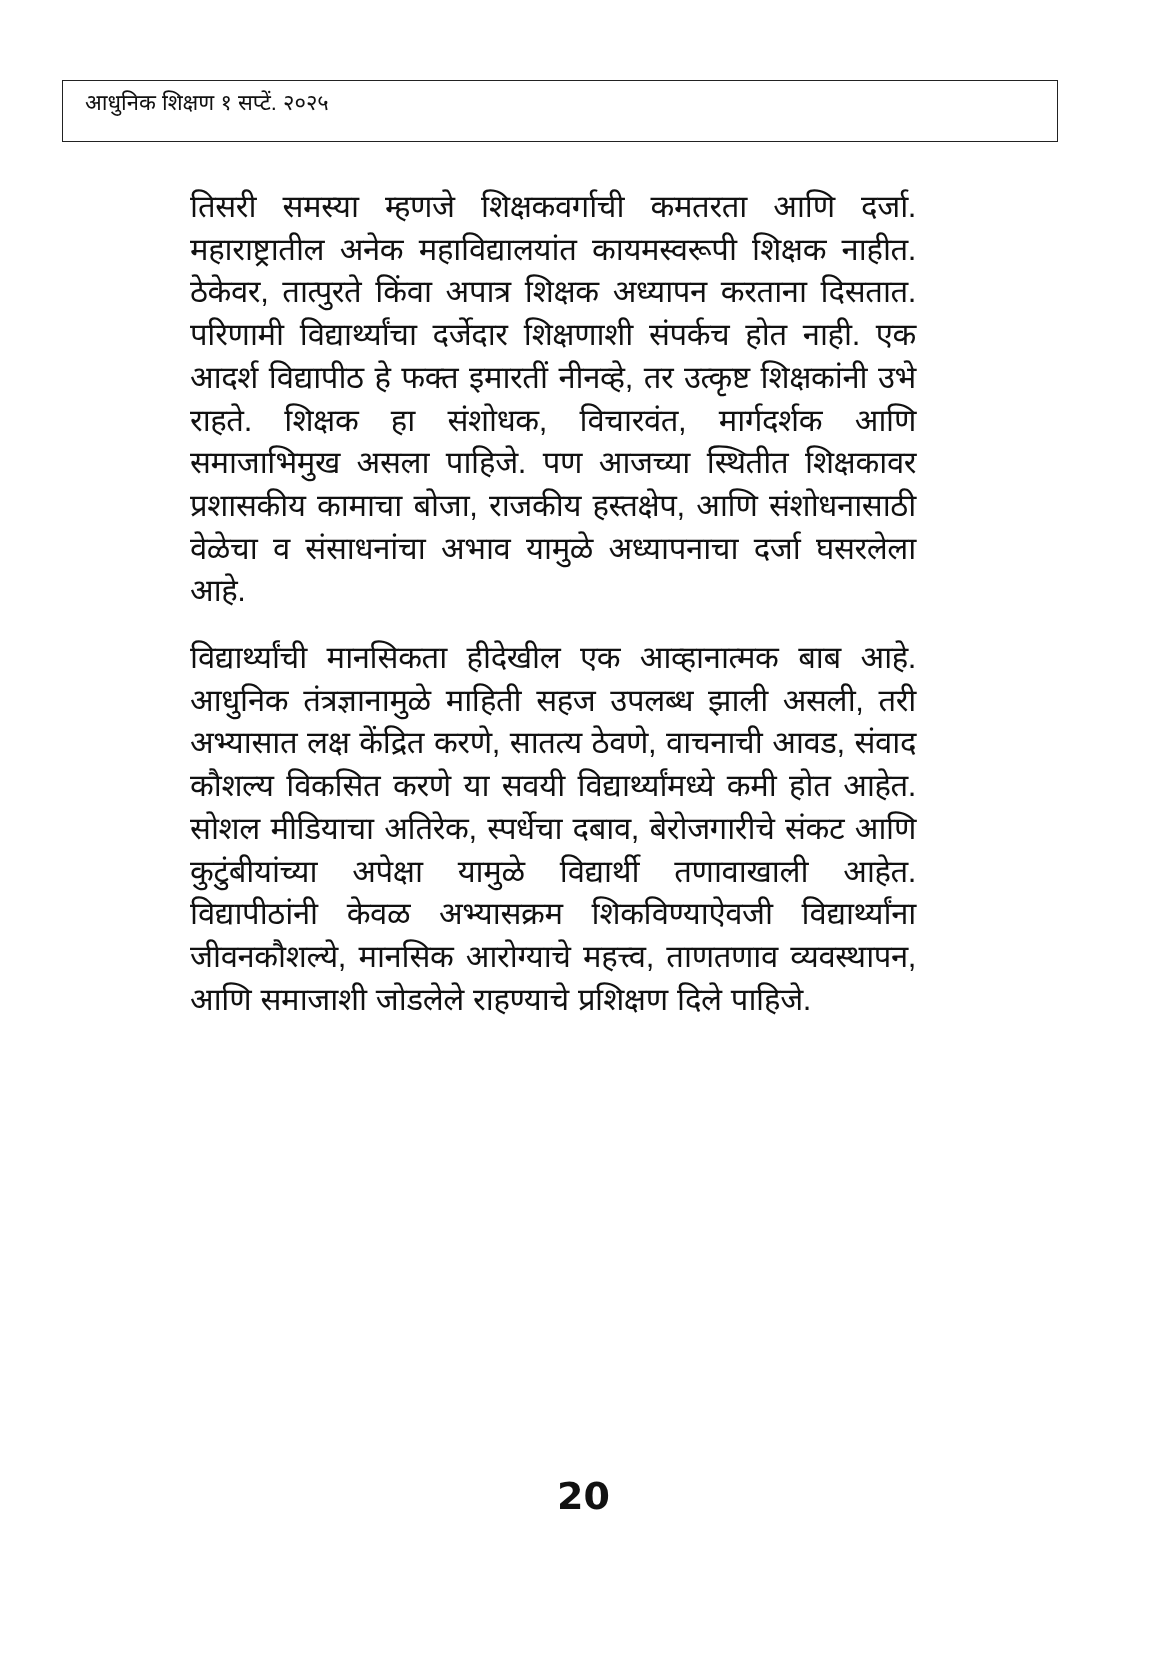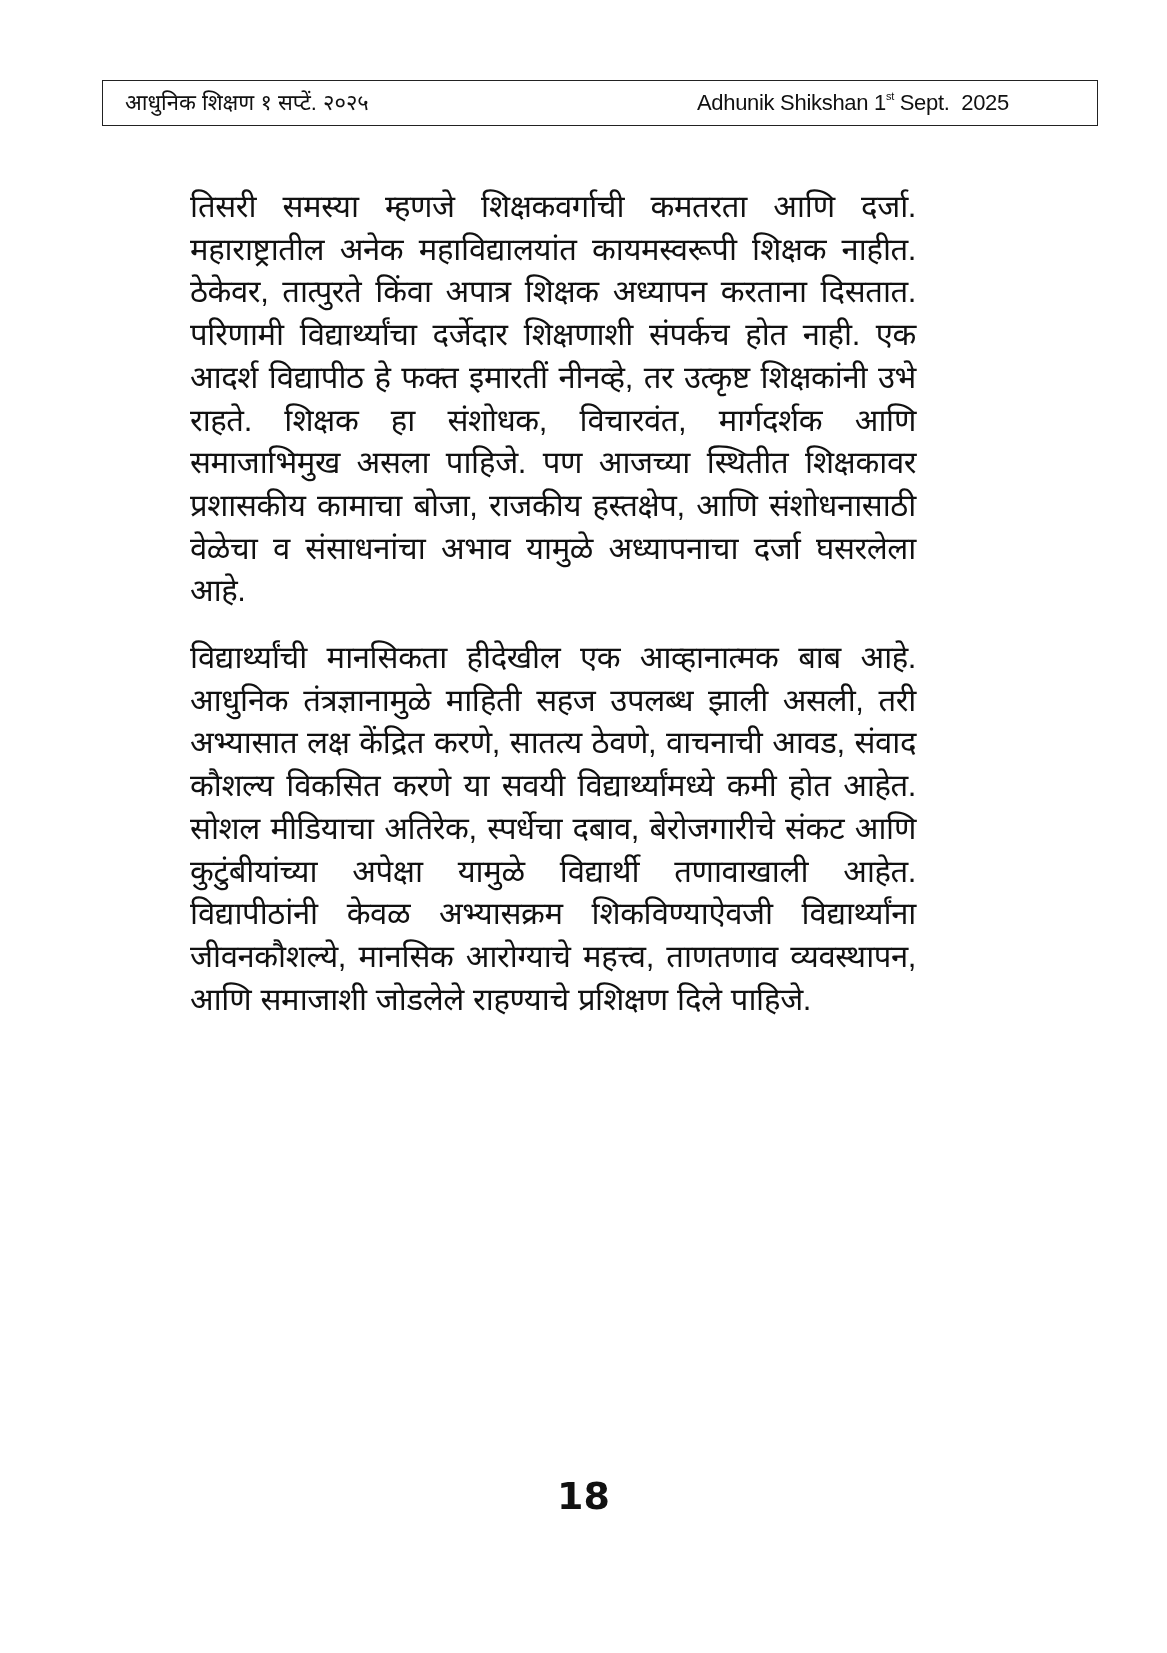--- a/index.html
+++ b/index.html
@@ -13,24 +13,23 @@
       position: relative;
       overflow: hidden;
       color: #111111;
       font-family: "Liberation Sans", "DejaVu Sans", sans-serif;
     }
     .header-box {
       position: absolute;
       left: 62px;
       top: 80px;
       width: 996px;
-      height: 46px;
+      height: 62px;
       border: 1.5px solid #222;
       box-sizing: border-box;
-      margin-left: 40px;
     }
     .header-left {
       position: absolute;
       left: 22px;
       top: 7px;
       font-size: 22px;
       line-height: 30px;
       white-space: nowrap;
     }
     .header-right {
@@ -71,21 +70,20 @@
       font-weight: bold;
       line-height: 48px;
       font-family: "DejaVu Sans", "Liberation Sans", sans-serif;
     }
   </style>
 </head>
 <body>
 
 <div class="header-box">
   <div class="header-left">आधुनिक शिक्षण १ सप्टें. २०२५</div>
-  <div class="header-right"><span>Adhunik Shikshan 1</span><sup>st</sup><span style="white-space: pre;"> Sept.  2025</span></div>
 </div>
 
 <div class="content">
   <p class="para">तिसरी समस्या म्हणजे शिक्षकवर्गाची कमतरता आणि दर्जा. महाराष्ट्रातील अनेक महाविद्यालयांत कायमस्वरूपी शिक्षक नाहीत. ठेकेवर, तात्पुरते किंवा अपात्र शिक्षक अध्यापन करताना दिसतात. परिणामी विद्यार्थ्यांचा दर्जेदार शिक्षणाशी संपर्कच होत नाही. एक आदर्श विद्यापीठ हे फक्त इमारतीं नीनव्हे, तर उत्कृष्ट शिक्षकांनी उभे राहते. शिक्षक हा संशोधक, विचारवंत, मार्गदर्शक आणि समाजाभिमुख असला पाहिजे. पण आजच्या स्थितीत शिक्षकावर प्रशासकीय कामाचा बोजा, राजकीय हस्तक्षेप, आणि संशोधनासाठी वेळेचा व संसाधनांचा अभाव यामुळे अध्यापनाचा दर्जा घसरलेला आहे.</p>
   <p class="para">विद्यार्थ्यांची मानसिकता हीदेखील एक आव्हानात्मक बाब आहे. आधुनिक तंत्रज्ञानामुळे माहिती सहज उपलब्ध झाली असली, तरी अभ्यासात लक्ष केंद्रित करणे, सातत्य ठेवणे, वाचनाची आवड, संवाद कौशल्य विकसित करणे या सवयी विद्यार्थ्यांमध्ये कमी होत आहेत. सोशल मीडियाचा अतिरेक, स्पर्धेचा दबाव, बेरोजगारीचे संकट आणि कुटुंबीयांच्या अपेक्षा यामुळे विद्यार्थी तणावाखाली आहेत. विद्यापीठांनी केवळ अभ्यासक्रम शिकविण्याऐवजी विद्यार्थ्यांना जीवनकौशल्ये, मानसिक आरोग्याचे महत्त्व, ताणतणाव व्यवस्थापन, आणि समाजाशी जोडलेले राहण्याचे प्रशिक्षण दिले पाहिजे.</p>
 </div>
 
-<div class="page-number">18</div>
+<div class="page-number">20</div>
 
 </body></html>

